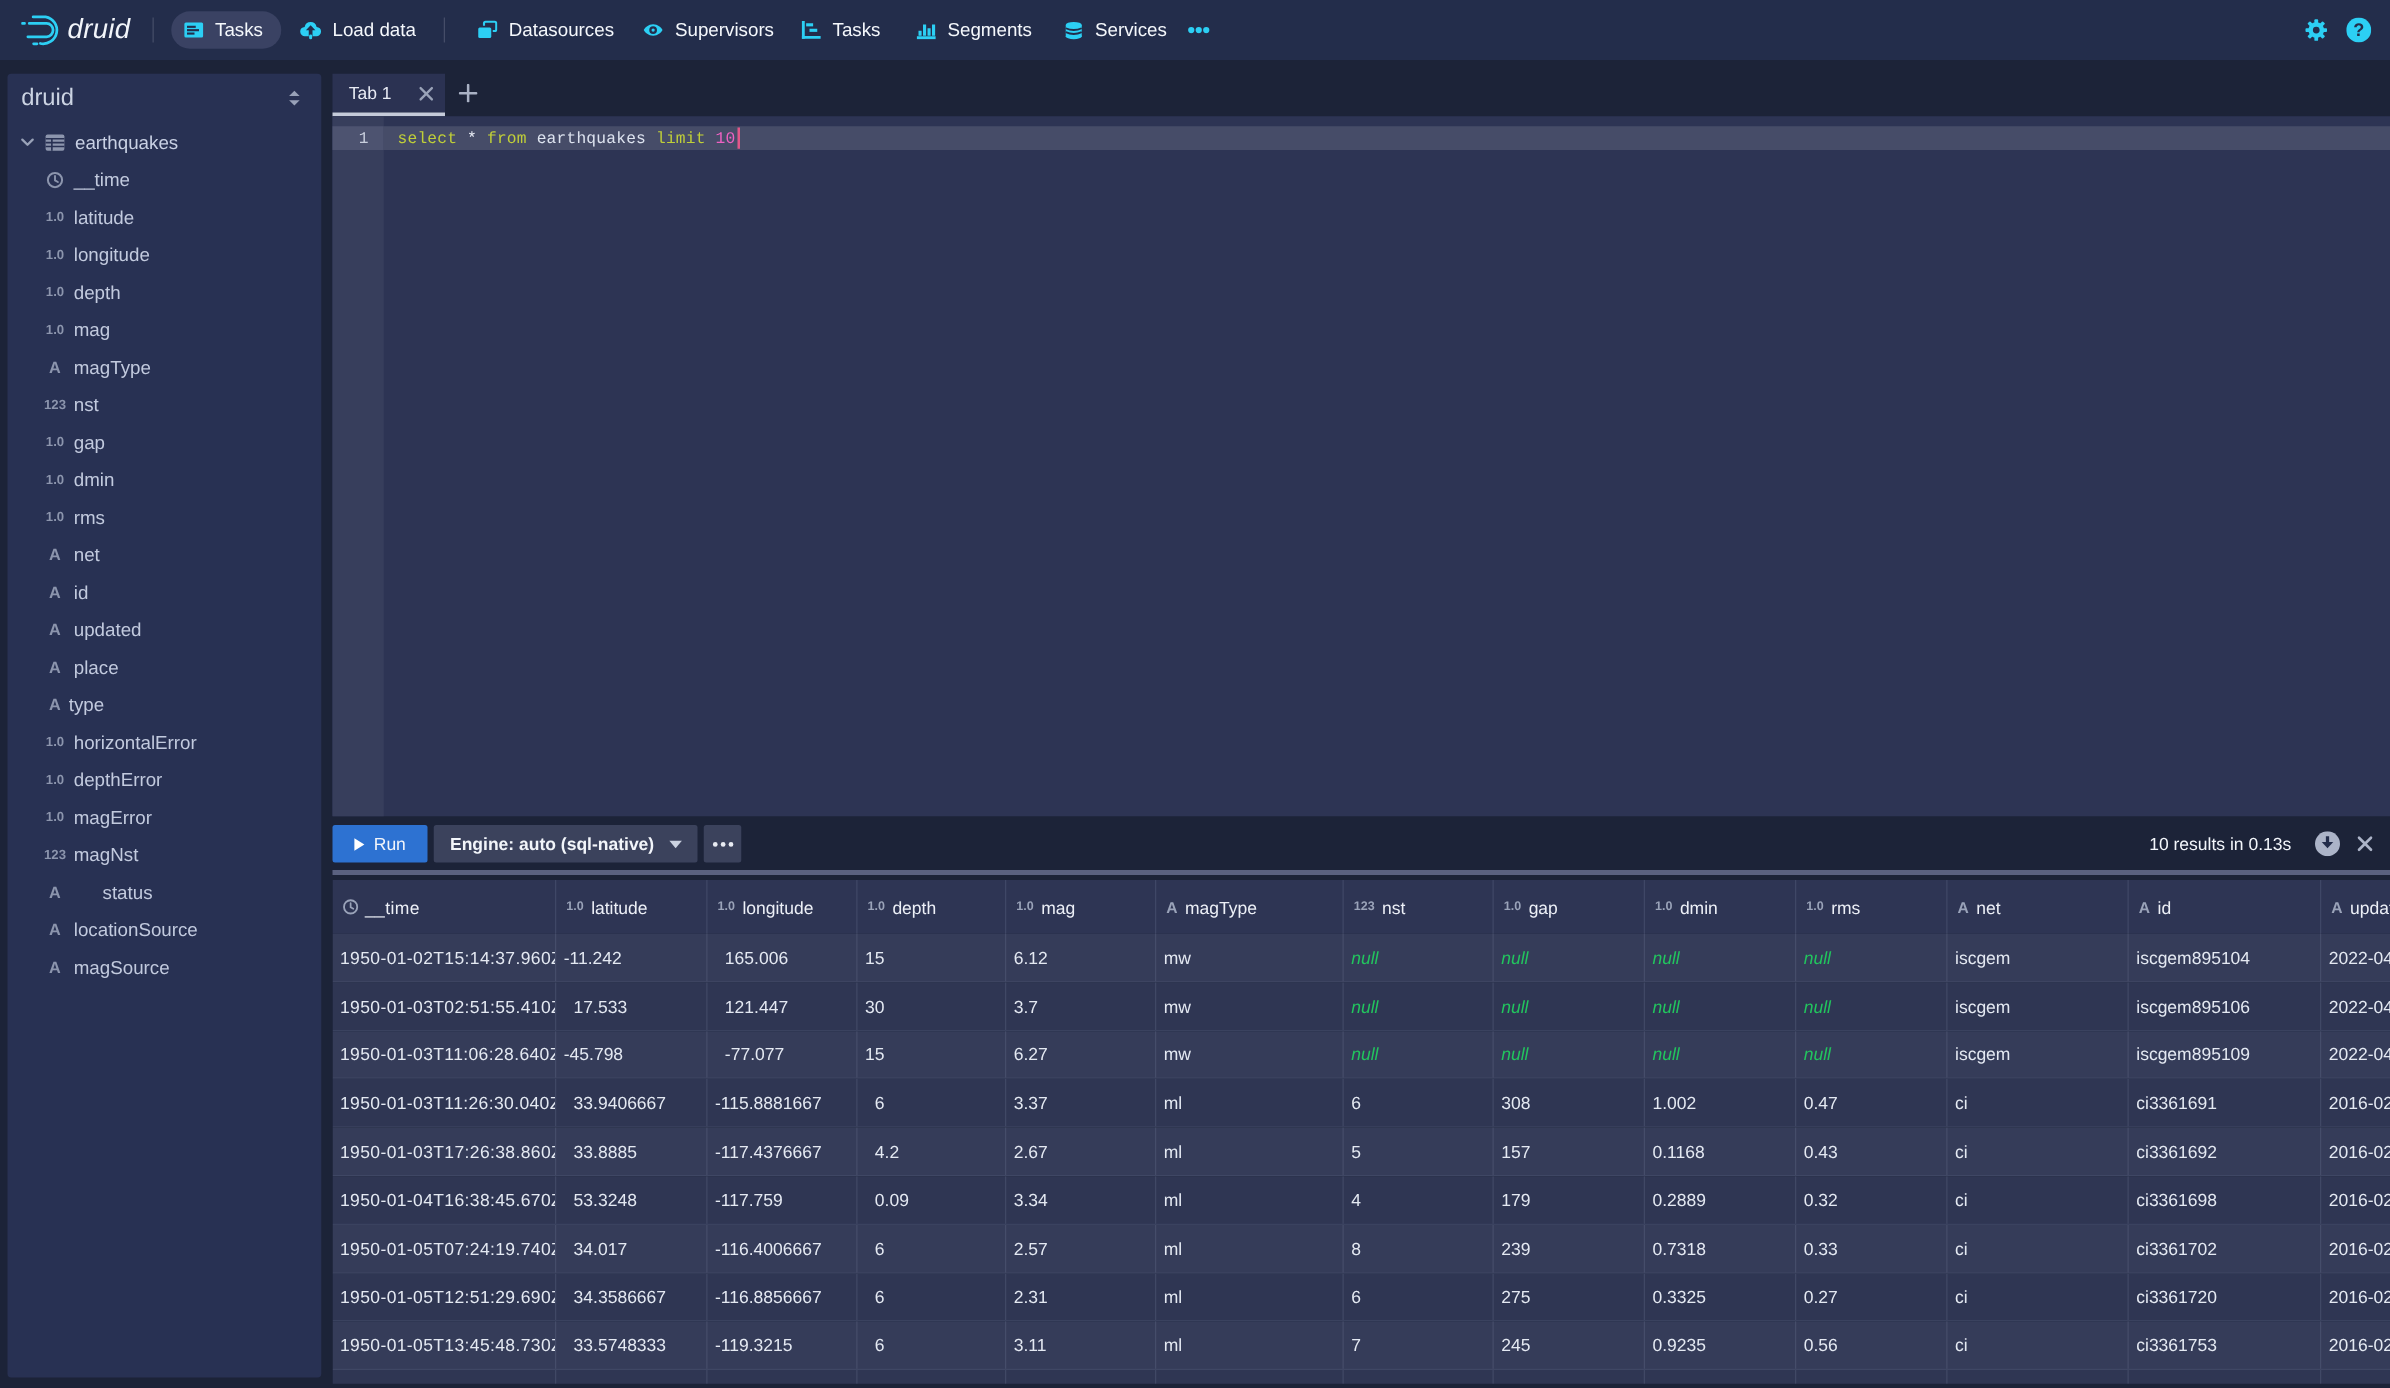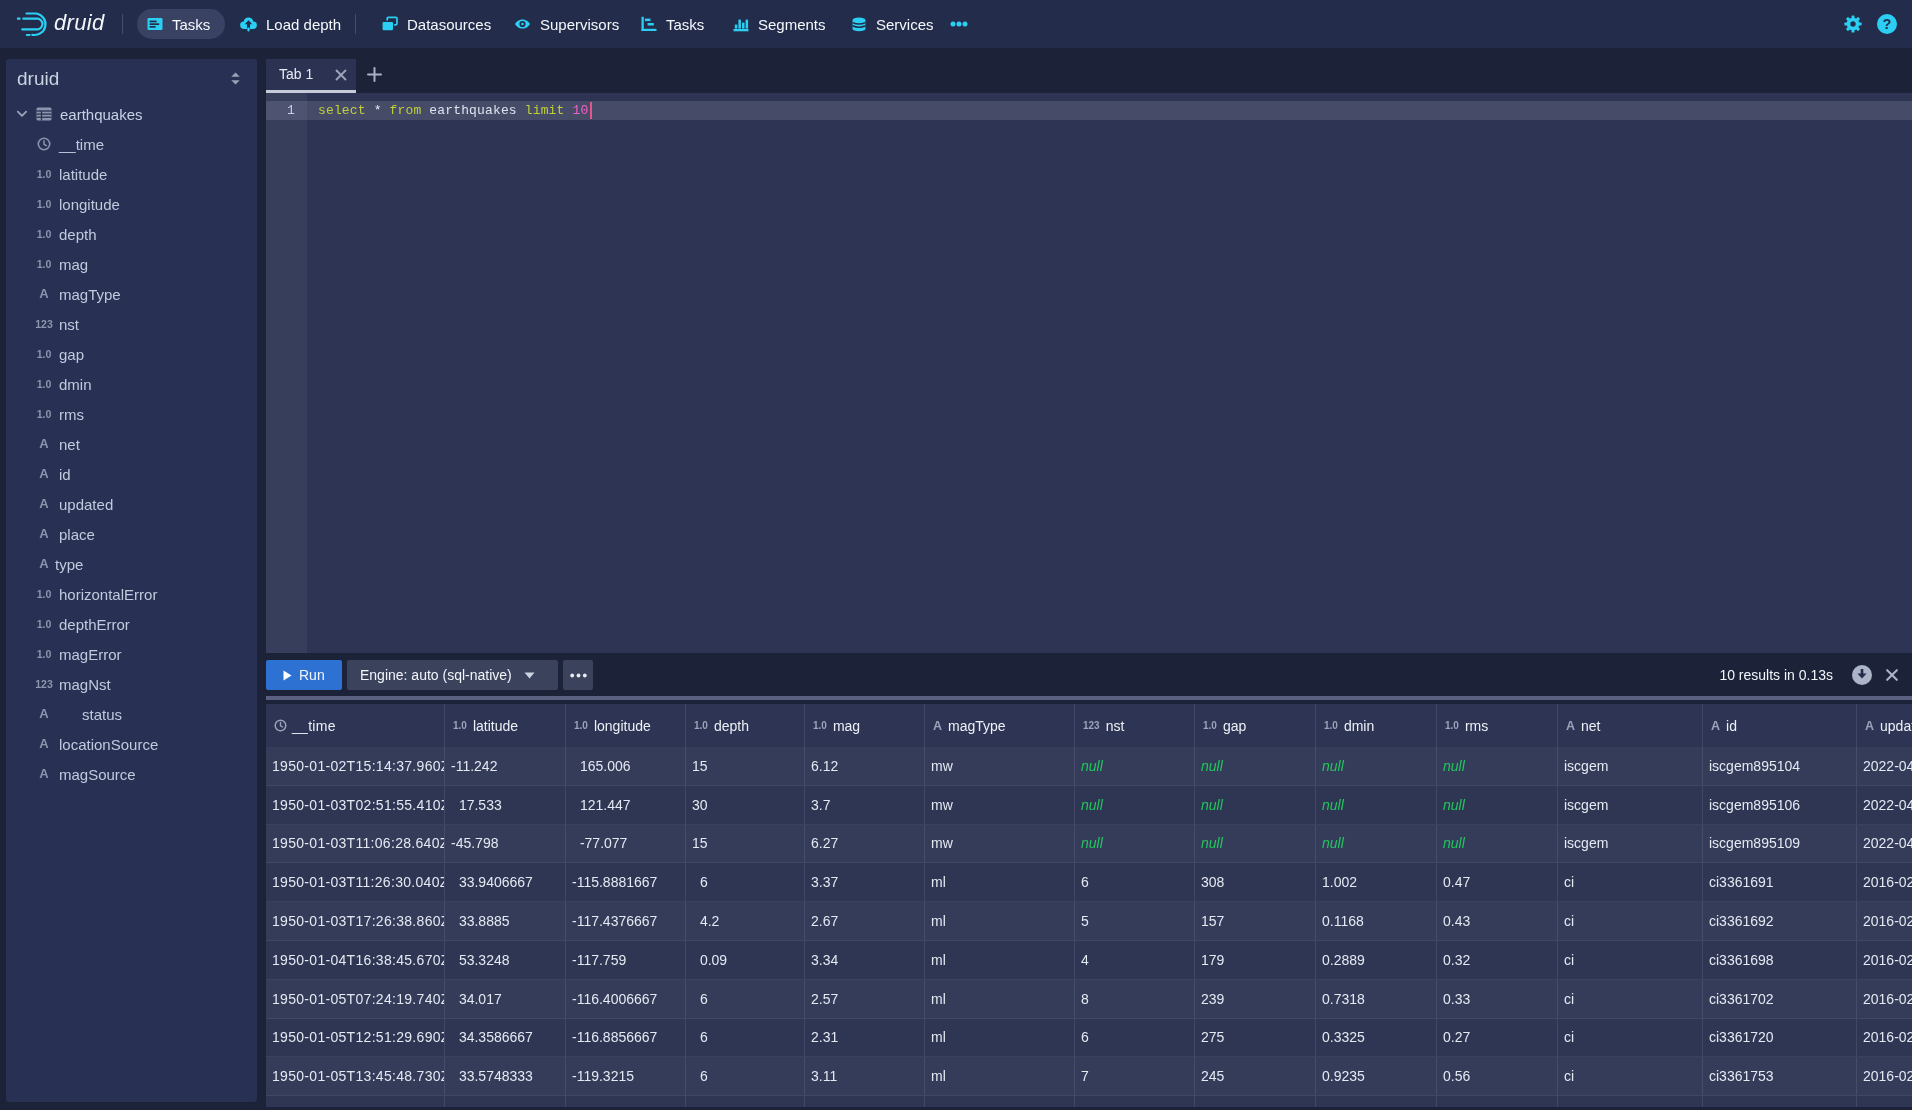--- a/index.html
+++ b/index.html
@@ -68,21 +68,21 @@
         <rect x="2.6" y="10" width="6" height="1.7" fill="#232D4B"></rect>
       </svg>
     <span>Tasks</span>
   </div>
   <div class="navitem" style="left:240px">
     <svg width="17" height="17" viewBox="0 0 17 17">
         <path d="M8.5 1.6 a4.9 4.9 0 0 1 4.8 3.9 A3.7 3.7 0 0 1 13 12.9 H4 A3.7 3.7 0 0 1 3.7 5.5 A4.9 4.9 0 0 1 8.5 1.6 Z" fill="#2CCFF4"></path>
         <path d="M8.5 4.2 L12.3 8.2 H10 V13 H7 V8.2 H4.7 Z" fill="#232D4B"></path>
         <rect x="7.3" y="11.6" width="2.4" height="3.8" rx="1.1" fill="#2CCFF4"></rect>
       </svg>
-    <span>Load depth</span>
+    <span>Load data</span>
   </div>
   <div class="navdiv" style="left:355px"></div>
   <div class="navitem" style="left:382px">
     <svg width="16" height="16" viewBox="0 0 16 16">
         <rect x="5.2" y="1.4" width="9.8" height="7.4" rx="1.2" fill="none" stroke="#2CCFF4" stroke-width="1.7"></rect>
         <rect x="-0.8" y="4.6" width="13" height="11" rx="1.8" fill="#232D4B"></rect>
         <rect x="0.6" y="5.9" width="10.4" height="8.4" rx="1.2" fill="#2CCFF4"></rect>
       </svg>
     <span>Datasources</span>
   </div>
@@ -286,21 +286,21 @@
   <div class="abs" style="left:324px;top:9px;width:2px;height:17px;background:#E25789;"></div>
 </div>
 
 <div class="btn" style="left:266px;width:76px;background:#2D72D2;">
   <svg style="margin-left:17px" width="9" height="11" viewBox="0 0 9 11" fill="#FFFFFF">
       <path d="M0.5 0.5 L8.5 5.5 L0.5 10.5 Z"></path>
     </svg>
   <span style="margin-left:7px;">Run</span>
 </div>
 <div class="btn btngray" style="left:347px;width:211px;">
-  <span style="margin-left:13px;">Engine: auto (sql-native)</span>
+  <span style="margin-left:13px;font-weight:bold;">Engine: auto (sql-native)</span>
   <svg style="margin-left:12px" width="11" height="7" viewBox="0 0 11 7" fill="#CBD2E0">
       <path d="M0.5 0.5 H10.5 L5.5 6.5 Z"></path>
     </svg>
 </div>
 <div class="btn btngray" style="left:563px;width:30px;">
   <svg style="margin:0 auto" width="17" height="5" viewBox="0 0 17 5" fill="#E8EBF2">
       <circle cx="2.2" cy="2.5" r="1.9"></circle>
       <circle cx="8.5" cy="2.5" r="1.9"></circle>
       <circle cx="14.8" cy="2.5" r="1.9"></circle>
     </svg>

